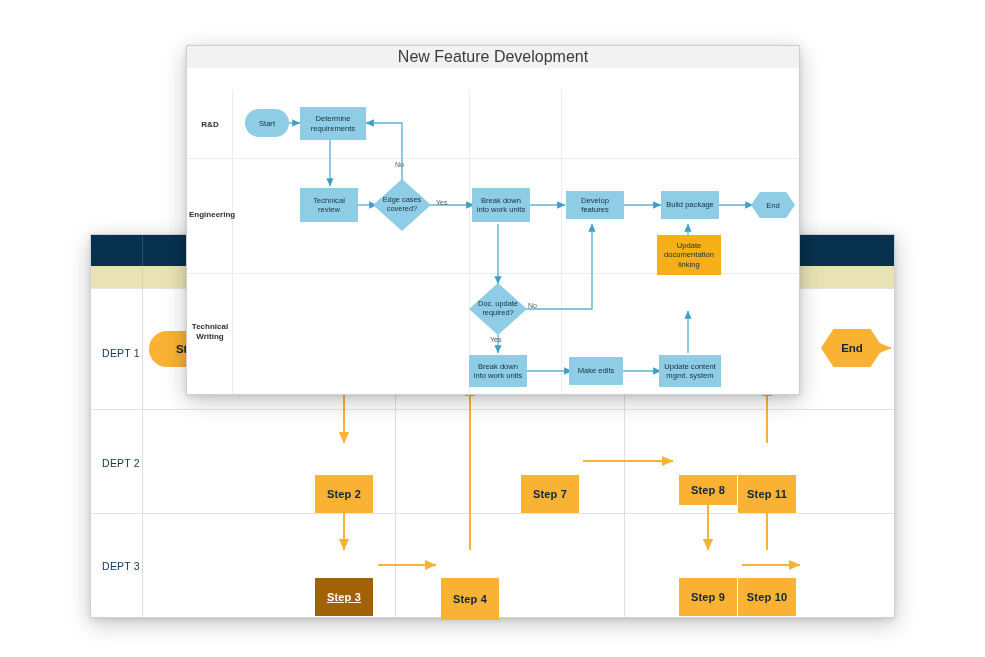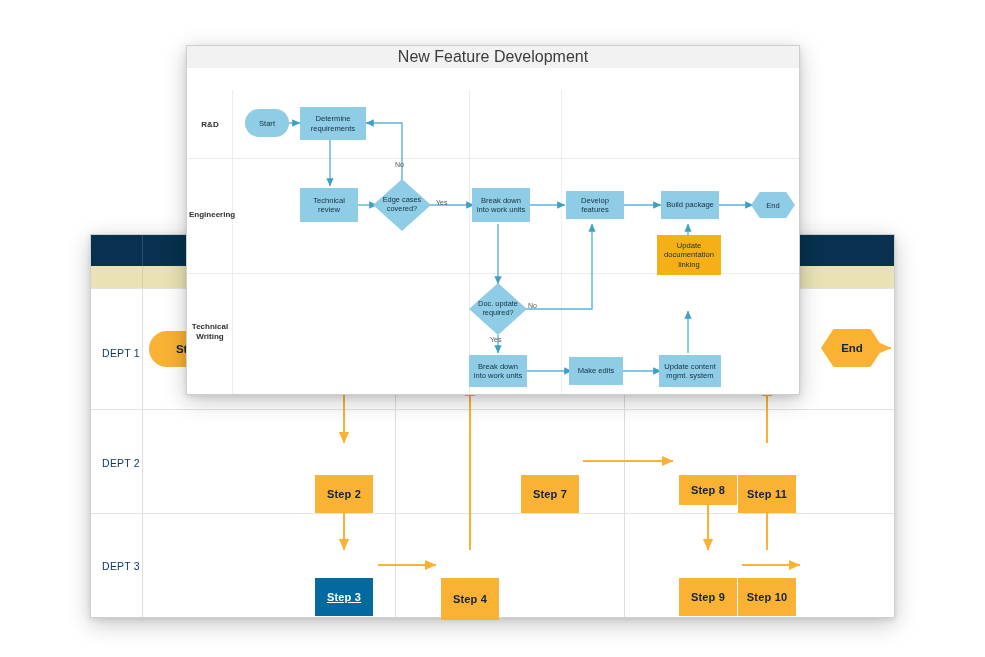--- a/index.html
+++ b/index.html
@@ -40,21 +40,21 @@
   }
 
   
   .obox {
     position: absolute; background: #f9b233;
     display: flex; align-items: center; justify-content: center;
     color: #10243c; font-size: 11px; font-weight: bold;
     letter-spacing: .2px;
     margin-top: 32px;
   }
-  .obox.red { background: #0369a1; color: #ffffff; text-decoration: underline; }
+  .obox.red { background: #a16207; color: #ffffff; text-decoration: underline; }
   .opill {
     position: absolute; background: #f9b233; border-radius: 999px;
     display: flex; align-items: center; justify-content: center;
     color: #10243c; font-size: 11.5px; font-weight: bold;
   }
   .ohex {
     position: absolute; background: #f9b233;
     clip-path: polygon(20% 0, 80% 0, 100% 50%, 80% 100%, 20% 100%, 0 50%);
     display: flex; align-items: center; justify-content: center;
     color: #10243c; font-size: 11.5px; font-weight: bold;

